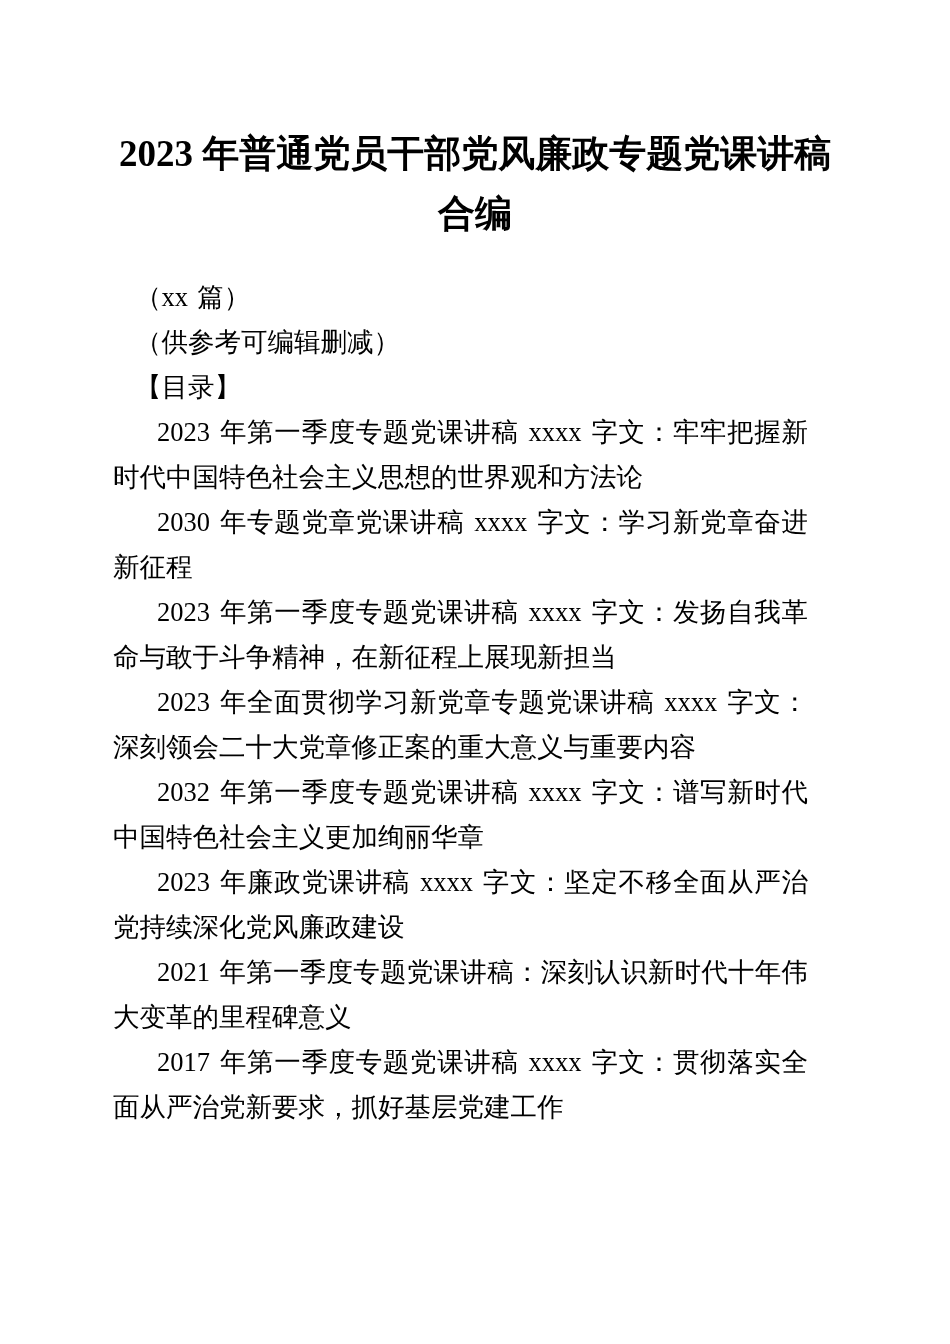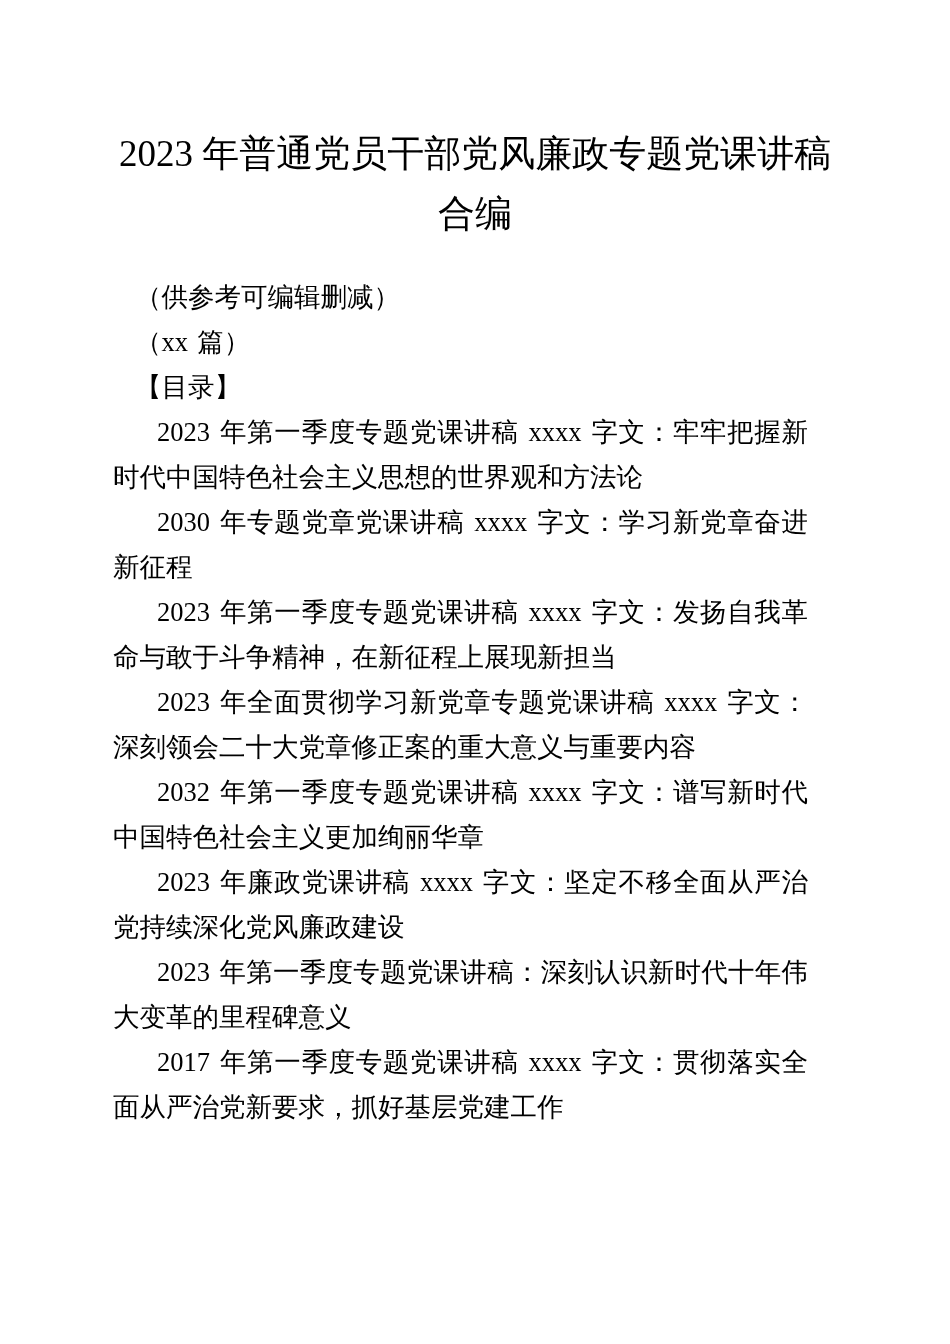--- a/index.html
+++ b/index.html
@@ -18,21 +18,21 @@
     box-sizing: border-box;
     width: 950px;
     height: 1344px;
     padding: 0 113px;
     background: #ffffff;
   }
   .doc-title {
     margin: 124px 0 31px 0;
     font-size: 37px;
     line-height: 60px;
-    font-weight: normal;
+    font-weight: bold;
     text-align: center;
     color: #000000;
   }
   .para {
     margin: 0;
     width: 695px;
     font-size: 26.5px;
     line-height: 45px;
     text-align: justify;
     word-spacing: 0.1em;
@@ -48,28 +48,28 @@
     text-indent: 44px;
   }
 </style>
 </head>
 <body>
 
 <div class="page">
 
   <h1 class="doc-title">2023 年普通党员干部党风廉政专题党课讲稿合编</h1>
 
+  <p class="para intro-line">（xx 篇）</p>
+
   <p class="para intro-line">（供参考可编辑删减）</p>
-
-  <p class="para intro-line">（xx 篇）</p>
 
   <p class="para toc-heading">【目录】</p>
 
   <p class="para toc-entry">2023 年第一季度专题党课讲稿 xxxx 字文：牢牢把握新时代中国特色社会主义思想的世界观和方法论</p>
   <p class="para toc-entry">2030 年专题党章党课讲稿 xxxx 字文：学习新党章奋进新征程</p>
   <p class="para toc-entry">2023 年第一季度专题党课讲稿 xxxx 字文：发扬自我革命与敢于斗争精神，在新征程上展现新担当</p>
   <p class="para toc-entry">2023 年全面贯彻学习新党章专题党课讲稿 xxxx 字文：深刻领会二十大党章修正案的重大意义与重要内容</p>
   <p class="para toc-entry">2032 年第一季度专题党课讲稿 xxxx 字文：谱写新时代中国特色社会主义更加绚丽华章</p>
   <p class="para toc-entry">2023 年廉政党课讲稿 xxxx 字文：坚定不移全面从严治党持续深化党风廉政建设</p>
-  <p class="para toc-entry">2023 年第一季度专题党课讲稿：深刻认识新时代十年伟大变革的里程碑意义</p>
+  <p class="para toc-entry">2021 年第一季度专题党课讲稿：深刻认识新时代十年伟大变革的里程碑意义</p>
   <p class="para toc-entry">2017 年第一季度专题党课讲稿 xxxx 字文：贯彻落实全面从严治党新要求，抓好基层党建工作</p>
 
 </div>
 
 </body></html>

